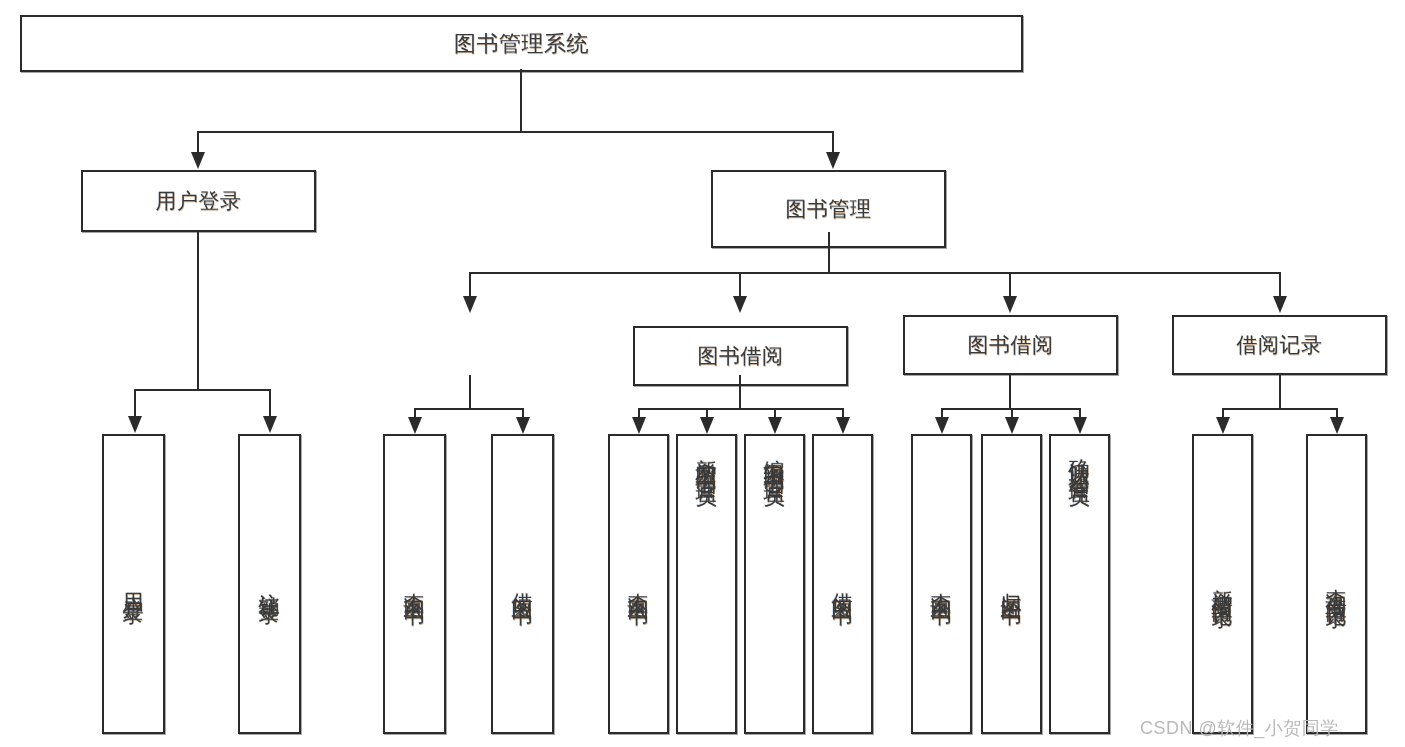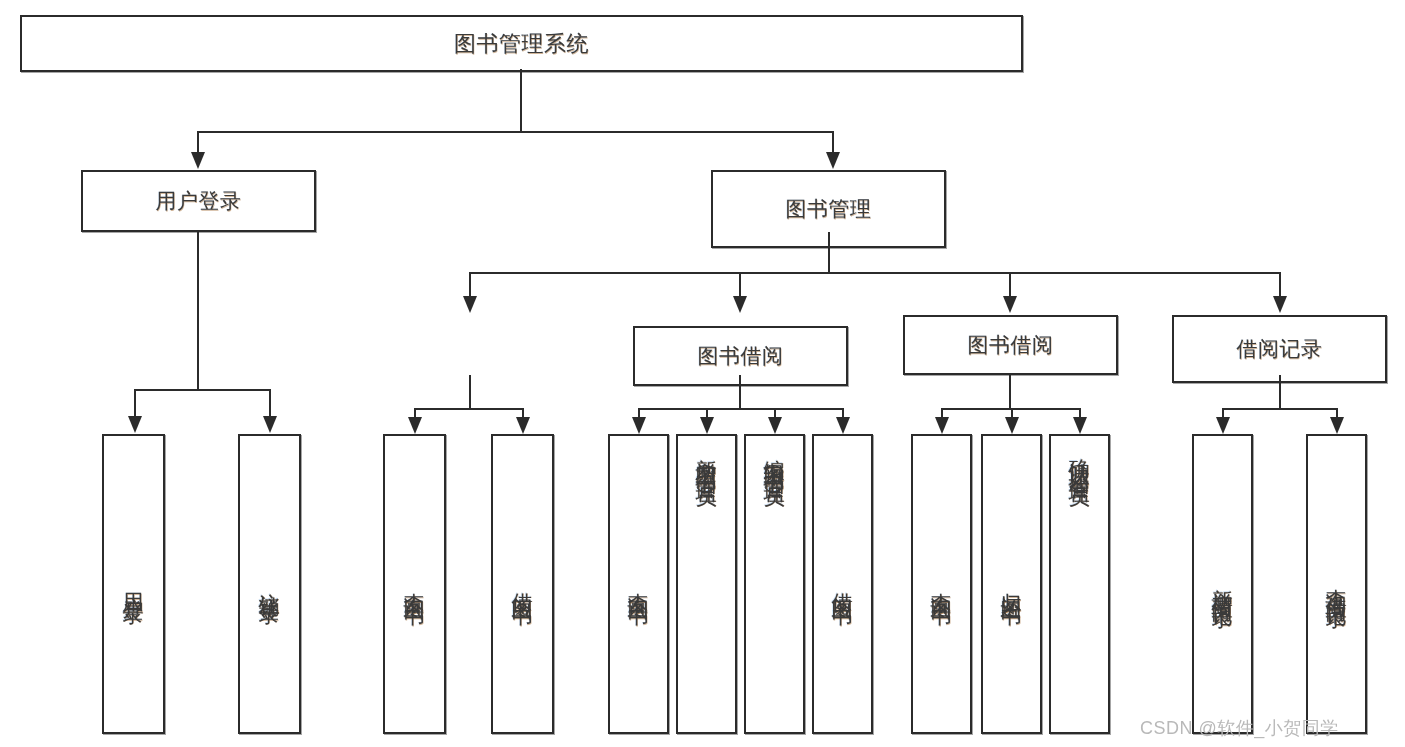--- a/index.html
+++ b/index.html
@@ -127,21 +127,21 @@
   <div class="arrow" style="left:1003px; top:296px;"></div>
   <div class="vline" style="left:1279px; top:272px; height:25px;"></div>
   <div class="arrow" style="left:1273px; top:296px;"></div>
 
   <div class="node" style="left:633px; top:326px; width:215px; height:60px;">
     <span class="lbl">图书借阅</span>
   </div>
   <div class="node" style="left:903px; top:315px; width:215px; height:60px;">
     <span class="lbl">图书借阅</span>
   </div>
-  <div class="node" style="left:1172px; top:315px; width:215px; height:68px;">
+  <div class="node" style="left:1172px; top:315px; width:215px; height:60px;">
     <span class="lbl">借阅记录</span>
   </div>
 
   <div class="vline" style="left:469px; top:375px; height:33px;"></div>
   <div class="hline" style="left:414px; top:408px; width:110px;"></div>
   <div class="vline" style="left:414px; top:408px; height:10px;"></div>
   <div class="arrow" style="left:408px; top:417px;"></div>
   <div class="vline" style="left:522px; top:408px; height:10px;"></div>
   <div class="arrow" style="left:516px; top:417px;"></div>
 

